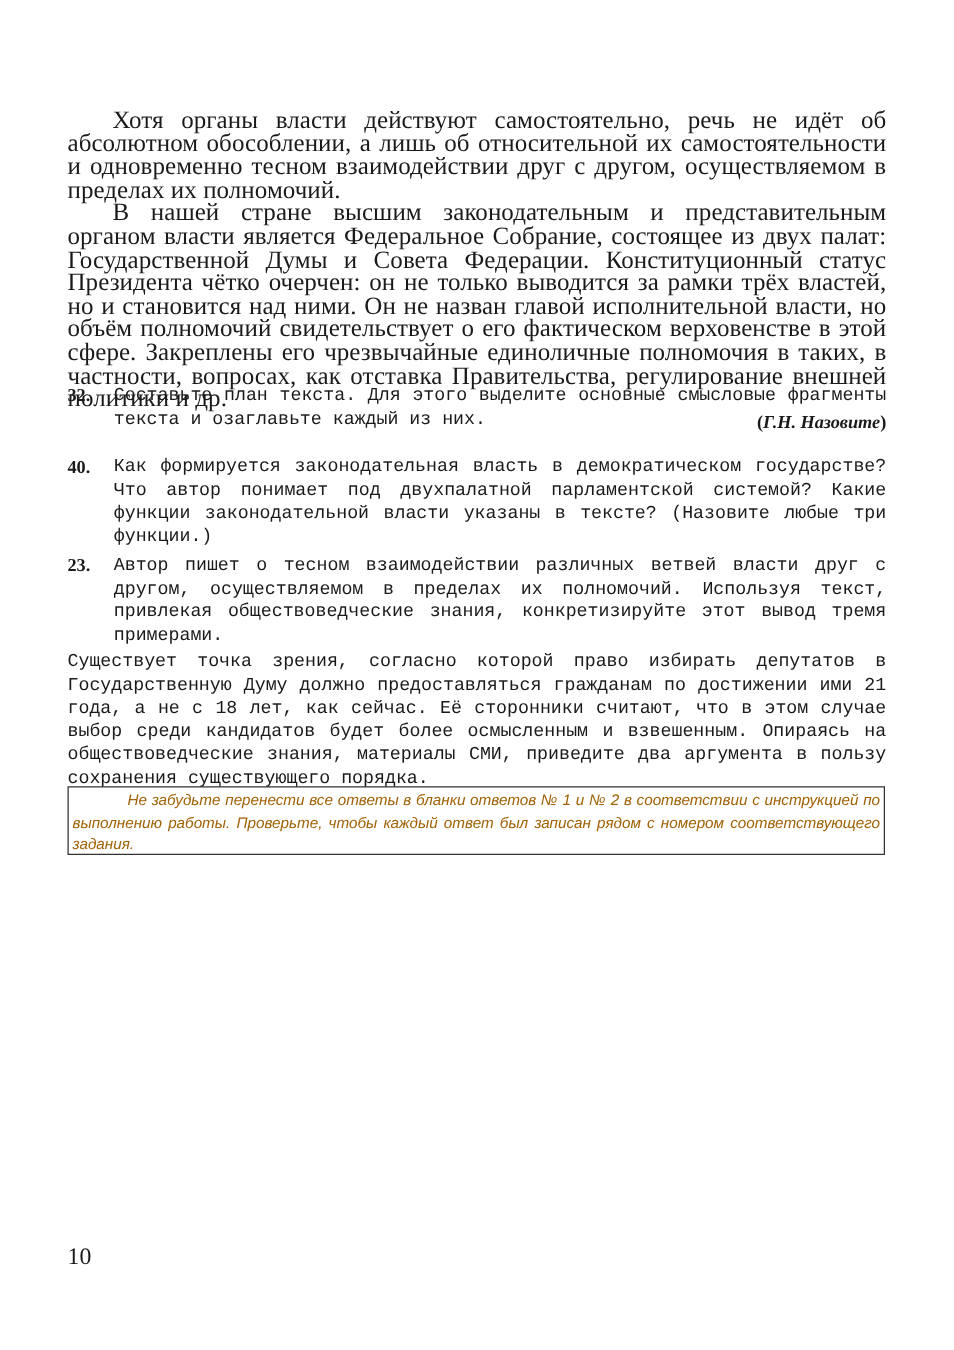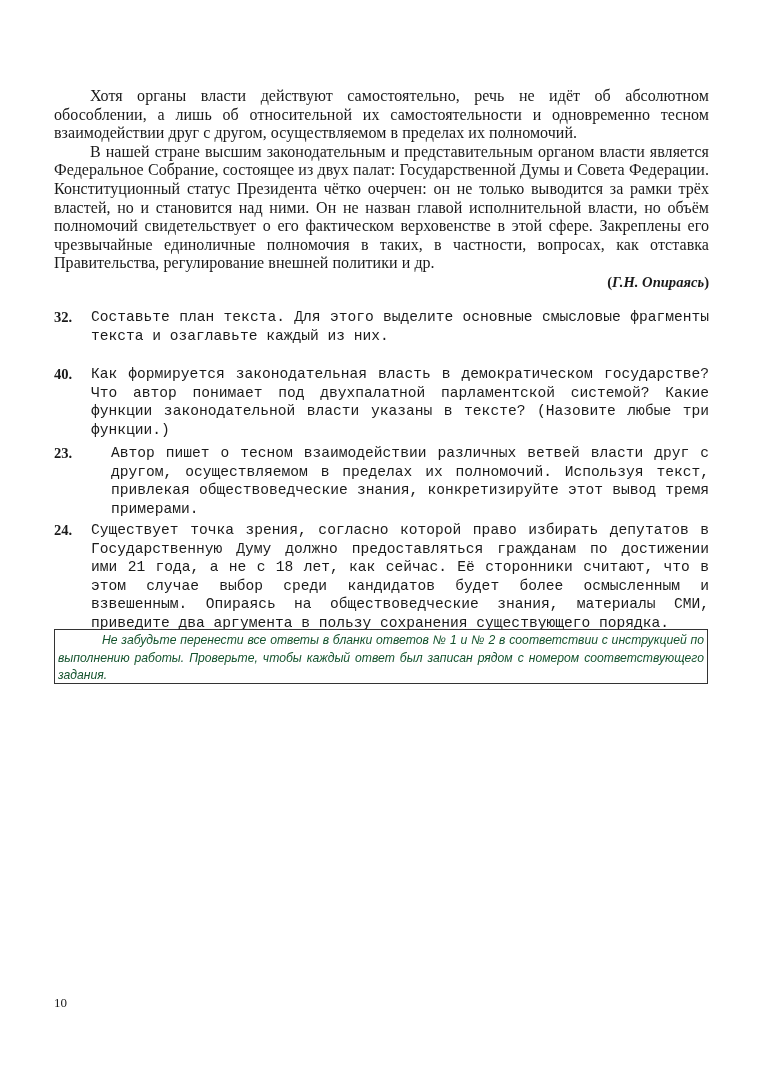--- a/index.html
+++ b/index.html
@@ -16,21 +16,21 @@
     font-family: "DejaVu Serif", "Liberation Serif", serif;
   }
   .page {
     position: absolute;
     left: 54px;
     top: 87px;
     width: 655px;
   }
   .para {
     font-family: "Liberation Serif", "DejaVu Serif", serif;
-    font-size: 16px;
+    font-size: 20px;
     line-height: 18.6px;
     text-align: justify;
     text-indent: 36px;
     margin: 0;
     hyphens: auto;
     letter-spacing: 0.05px;
   }
   .attribution {
     font-family: "Liberation Serif", "DejaVu Serif", serif;
     font-size: 14.6px;
@@ -80,55 +80,54 @@
     padding: 2px 3px 0 3px;
   }
   .reminder-text {
     font-family: "Liberation Sans", "DejaVu Sans", sans-serif;
     font-style: italic;
     font-size: 12.2px;
     line-height: 17.6px;
     text-align: justify;
     text-indent: 44px;
     margin: 0;
-    color: #14532d;
+    color: #a16207;
   }
   .page-number {
     position: absolute;
     left: 54px;
     top: 995px;
     font-family: "Liberation Serif", "DejaVu Serif", serif;
-    font-size: 13px;
+    font-size: 19px;
     color: #1a1a1a;
   }
 </style>
 </head>
 <body>
 
 <div class="page">
   <p class="para">Хотя органы власти действуют самостоятельно, речь не идёт об абсолютном обособлении, а лишь об относительной их самостоятельности и одновременно тесном взаимодействии друг с другом, осуществляемом в пределах их полномочий.</p>
   <p class="para">В нашей стране высшим законодательным и представительным органом власти является Федеральное Собрание, состоящее из двух палат: Государственной Думы и Совета Федерации. Конституционный статус Президента чётко очерчен: он не только выводится за рамки трёх властей, но и становится над ними. Он не назван главой исполнительной власти, но объём полномочий свидетельствует о его фактическом верховенстве в этой сфере. Закреплены его чрезвычайные единоличные полномочия в таких, в частности, вопросах, как отставка Правительства, регулирование внешней политики и др.</p>
-  <p class="attribution"><span class="paren">(</span><span class="author">Г.Н. Опираясь</span><span class="paren">)</span></p>
+  <p class="attribution"><span class="paren">(</span><span class="author">Г.Н. Назовите</span><span class="paren">)</span></p>
 </div>
 
 <div class="tasks">
   <div class="task" style="top:308px;">
     <span class="task-num">32.</span>
     <span class="task-text">Составьте план текста. Для этого выделите основные смысловые фрагменты текста и озаглавьте каждый из них.</span>
   </div>
   <div class="task" style="top:365px;">
     <span class="task-num">40.</span>
     <span class="task-text">Как формируется законодательная власть в демократическом государстве? Что автор понимает под двухпалатной парламентской системой? Какие функции законодательной власти указаны в тексте? (Назовите любые три функции.)</span>
   </div>
-  <div class="task" style="top:444px;gap:20px;">
+  <div class="task" style="top:444px;">
     <span class="task-num">23.</span>
     <span class="task-text">Автор пишет о тесном взаимодействии различных ветвей власти друг с другом, осуществляемом в пределах их полномочий. Используя текст, привлекая обществоведческие знания, конкретизируйте этот вывод тремя примерами.</span>
   </div>
   <div class="task" style="top:521px;">
-    <span class="task-num">24.</span>
     <span class="task-text">Существует точка зрения, согласно которой право избирать депутатов в Государственную Думу должно предоставляться гражданам по достижении ими 21 года, а не с 18 лет, как сейчас. Её сторонники считают, что в этом случае выбор среди кандидатов будет более осмысленным и взвешенным. Опираясь на обществоведческие знания, материалы СМИ, приведите два аргумента в пользу сохранения существующего порядка.</span>
   </div>
 </div>
 
 <div class="reminder-box">
   <p class="reminder-text">Не забудьте перенести все ответы в бланки ответов № 1 и № 2 в соответствии с инструкцией по выполнению работы. Проверьте, чтобы каждый ответ был записан рядом с номером соответствующего задания.</p>
 </div>
 
 <div class="page-number">10</div>
 

